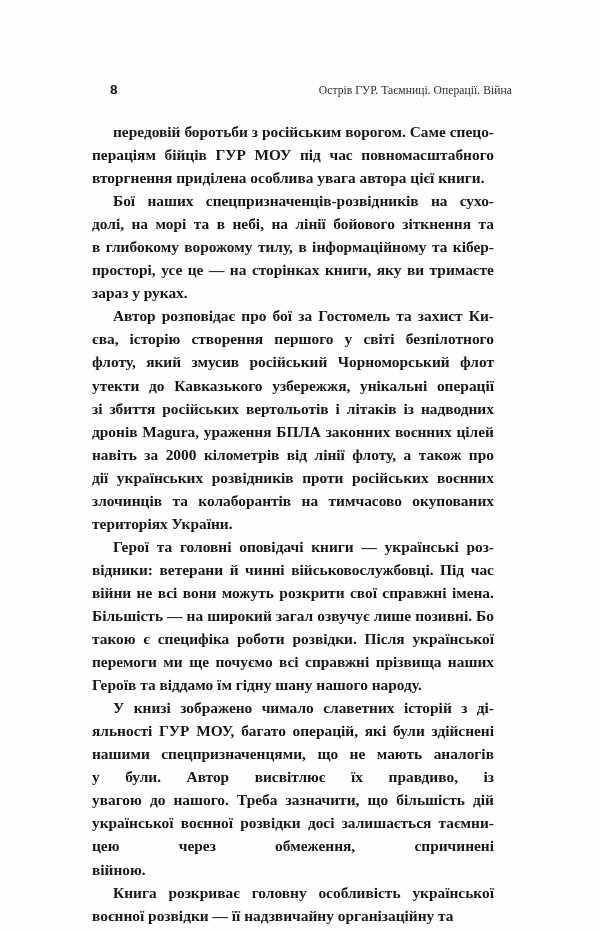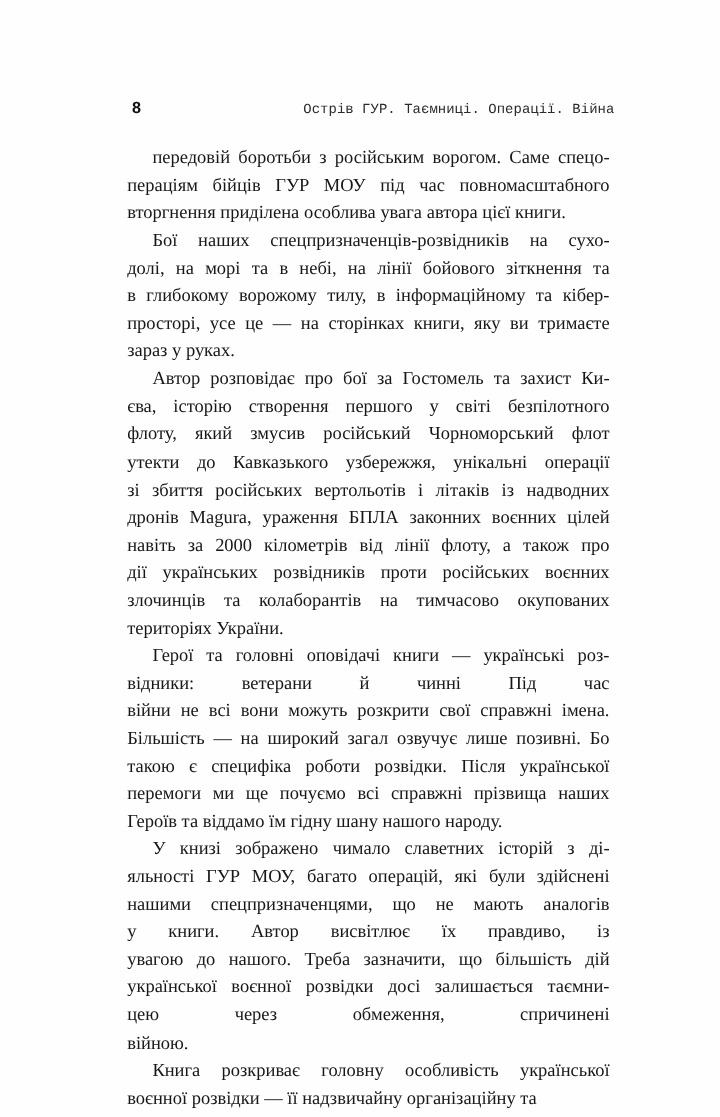--- a/index.html
+++ b/index.html
@@ -37,34 +37,35 @@
     justify-content: space-between;
   }
   .folio {
     font-family: "Liberation Sans", "DejaVu Sans", sans-serif;
     font-size: 13.5px;
     font-weight: bold;
     color: #111111;
     letter-spacing: 0.1px;
   }
   .head-title {
-    font-family: Liberation Mono, monospace;
+    font-family: Liberation Serif, serif;
     font-size: 11.6px;
     font-weight: 400;
     color: #2b2b2b;
     letter-spacing: 0.05px;
     white-space: nowrap;
   }
 
   
   .textblock {
     position: absolute;
-    left: 106px;
+    left: 92px;
     top: 120px;
     width: 402px;
+    font-weight: bold;
   }
 
   .ln {
     display: block;
     font-size: 15.4px;
     line-height: 23.05px;
     height: 23.05px;
     color: #171717;
     white-space: nowrap;
     letter-spacing: 0;
@@ -259,20 +260,21 @@
           <span>книги</span>
           <span>—</span>
           <span>українські</span>
           <span>роз-</span>
         </div>
         <div class="ln just">
           <span>відники:</span>
           <span>ветерани</span>
           <span>й</span>
           <span>чинні</span>
+          <span>військовослужбовці.</span>
           <span>Під</span>
           <span>час</span>
         </div>
         <div class="ln just">
           <span>війни</span>
           <span>не</span>
           <span>всі</span>
           <span>вони</span>
           <span>можуть</span>
           <span>розкрити</span>
@@ -336,21 +338,21 @@
         <div class="ln just">
           <span>нашими</span>
           <span>спецпризначенцями,</span>
           <span>що</span>
           <span>не</span>
           <span>мають</span>
           <span>аналогів</span>
         </div>
         <div class="ln just">
           <span>у</span>
-          <span>книги.</span>
+          <span>були.</span>
           <span>Автор</span>
           <span>висвітлює</span>
           <span>їх</span>
           <span>правдиво,</span>
           <span>із</span>
         </div>
         <div class="ln just">
           <span>увагою</span>
           <span>до</span>
           <span>нашого.</span>

